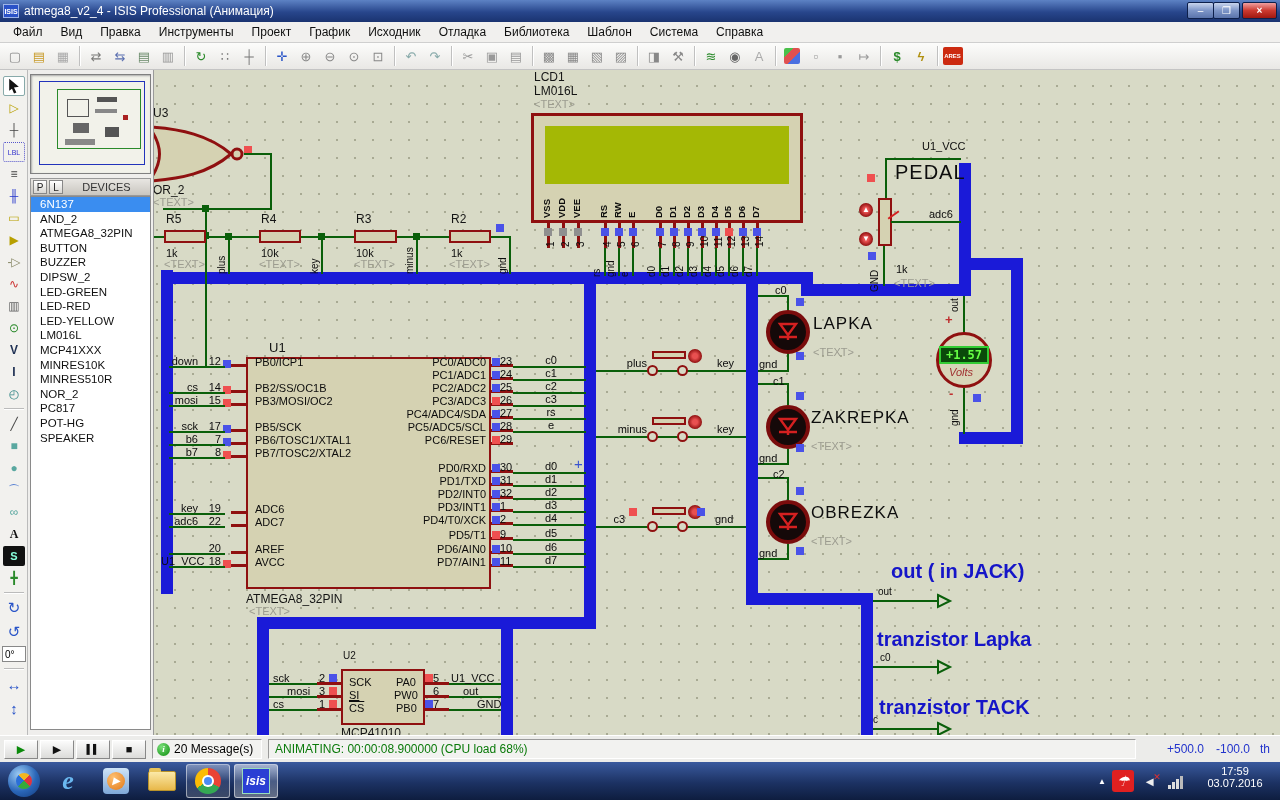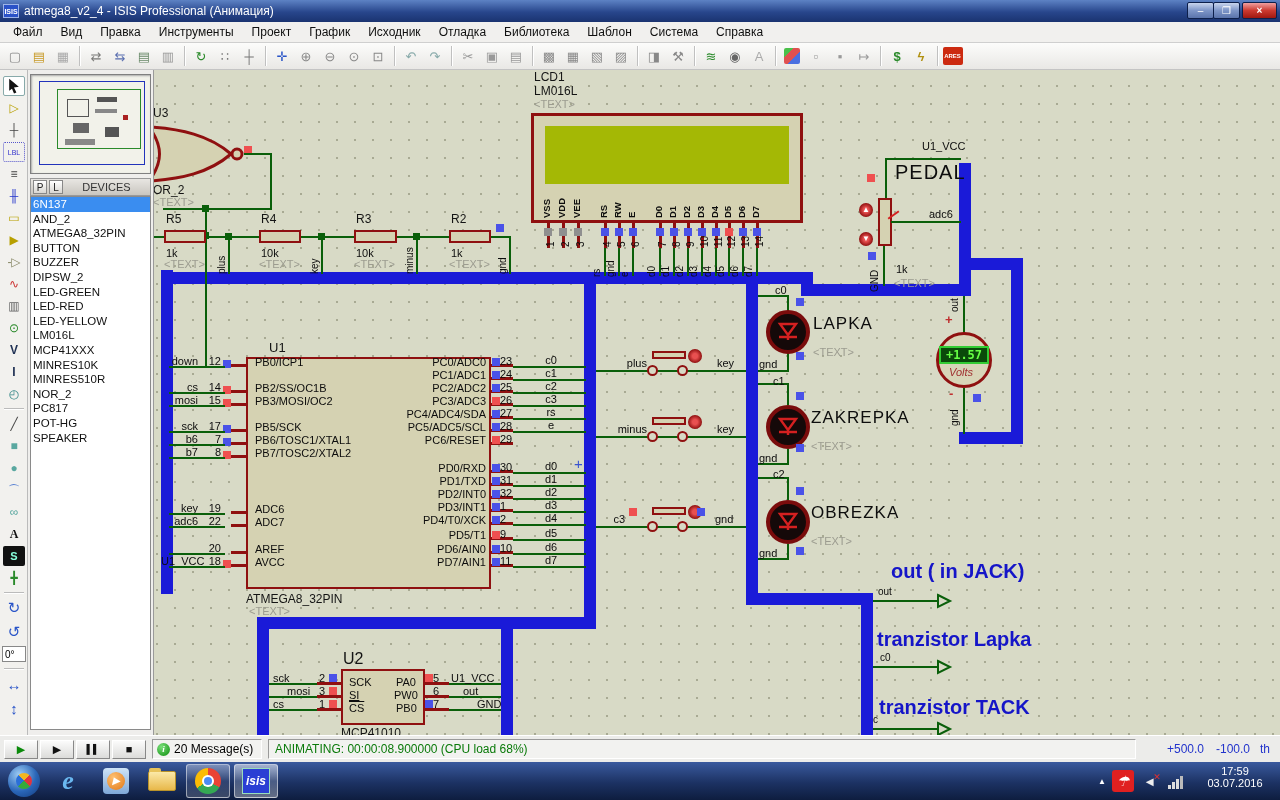--- a/index.html
+++ b/index.html
@@ -21,21 +21,21 @@
 .lti{position:absolute;left:3px;width:22px;height:20px;display:flex;align-items:center;justify-content:center;font-size:12px;color:#444;border-radius:2px}
 .lti.sel{border:1px solid #8aa;background:#fff}
 .ldiv{position:absolute;left:4px;width:20px;height:1px;background:#bbb;box-shadow:0 1px 0 #fff}
 .angle{position:absolute;left:2px;width:24px;height:16px;font:10px "Liberation Sans",sans-serif;border:1px solid #888;background:#fff;padding-left:2px}
 
 .spanel{position:absolute;left:28px;top:70px;width:125px;height:665px;background:#efeeec}
 .ovw{position:absolute;left:2px;top:4px;width:121px;height:100px;background:#f2f2ea;border:1px solid #808080;box-shadow:inset 1px 1px 2px #aaa}
 .devhead{position:absolute;left:2px;top:108px;width:121px;height:18px;display:flex;align-items:center;background:linear-gradient(#e8e6e2,#c9c6c0);border:1px solid #999;font-size:11px;color:#333}
 .plbtn{width:14px;height:14px;border:1px solid #888;background:linear-gradient(#fff,#d8d6d2);margin-left:2px;text-align:center;font-size:10px;line-height:13px;color:#222}
 .devlist{position:absolute;left:2px;top:126px;width:121px;height:534px;background:#fff;border:1px solid #8a8a8a;font-size:11.5px;color:#111;overflow:hidden}
-.drow{height:14.6px;line-height:14.6px;padding-left:2px;white-space:nowrap}
+.drow{height:14.6px;line-height:14.6px;padding-left:9px;white-space:nowrap}
 .drow.sel{background:#3a8df0;color:#fff}
 
 .canvas{position:absolute;left:153px;top:70px;width:1127px;height:665px;overflow:hidden;border-left:1px solid #9a9a9a}
 .world{position:absolute;left:-153px;top:-70px;width:1300px;height:810px;background-color:#d8dac6;background-image:radial-gradient(#a8aa93 1px,transparent 1.3px);background-size:18px 18px;background-position:3px 5px}
 .bus{position:absolute;background:#1a1ad8}
 .w{position:absolute;height:2px;background:#0a5f0a}
 .wv{position:absolute;width:2px;background:#0a5f0a}
 .jn{position:absolute;width:7px;height:7px;background:#0a5f0a}
 .sq{width:8px;height:8px;display:inline-block}
 .sq.b{background:#4a52e8}.sq.r{background:#ef5050}.sq.g{background:#8f8f8f}.sq.n{visibility:hidden}
@@ -693,21 +693,21 @@
     <i class="wv" style="left:962px;top:296px;height:38px"></i>
     <span class="ablb" style="left:944px;top:312px;color:#c03030;font-weight:bold;font-size:13px">+</span>
     <div class="ab" style="left:935px;top:332px;width:56px;height:56px;border:3px solid #8f1010;border-radius:50%;background:#d8d5b8"></div>
     <div class="ab" style="left:938px;top:346px;width:50px;height:18px;background:#0a4a0a;border:2px solid #33cc33;color:#66ff44;font:bold 12px 'DejaVu Sans Mono',monospace;text-align:center;line-height:14px">+1.57</div>
     <span class="ablb" style="left:948px;top:366px;color:#a03030;font-style:italic;font-size:11px">Volts</span>
     <span class="ablb" style="left:948px;top:386px;color:#c03030;font-weight:bold;font-size:13px">-</span>
     <i class="wv" style="left:962px;top:388px;height:46px"></i>
     <i class="ab sq b" style="left:972px;top:394px"></i>
     <span class="vl" style="left:949px;top:398px;height:28px">gnd</span>
 
-    <span class="ablb rf" style="left:342px;top:650px;font-size:16px">U2</span>
+    <span class="ablb rf" style="left:342px;top:650px;font-size:10px">U2</span>
     <div class="cbox" style="left:340px;top:669px;width:84px;height:56px"></div>
     <span class="ablb" style="left:348px;top:676px">SCK</span>
     <span class="ablb" style="left:348px;top:689px;text-decoration:underline">SI</span>
     <span class="ablb" style="left:348px;top:702px;text-decoration:overline">CS</span>
     <span class="ablb" style="left:395px;top:676px">PA0</span>
     <span class="ablb" style="left:393px;top:689px">PW0</span>
     <span class="ablb" style="left:395px;top:702px">PB0</span>
     <i class="w" style="left:268px;top:683px;width:48px"></i>
     <i class="w" style="left:268px;top:696px;width:48px"></i>
     <i class="w" style="left:268px;top:709px;width:48px"></i>

